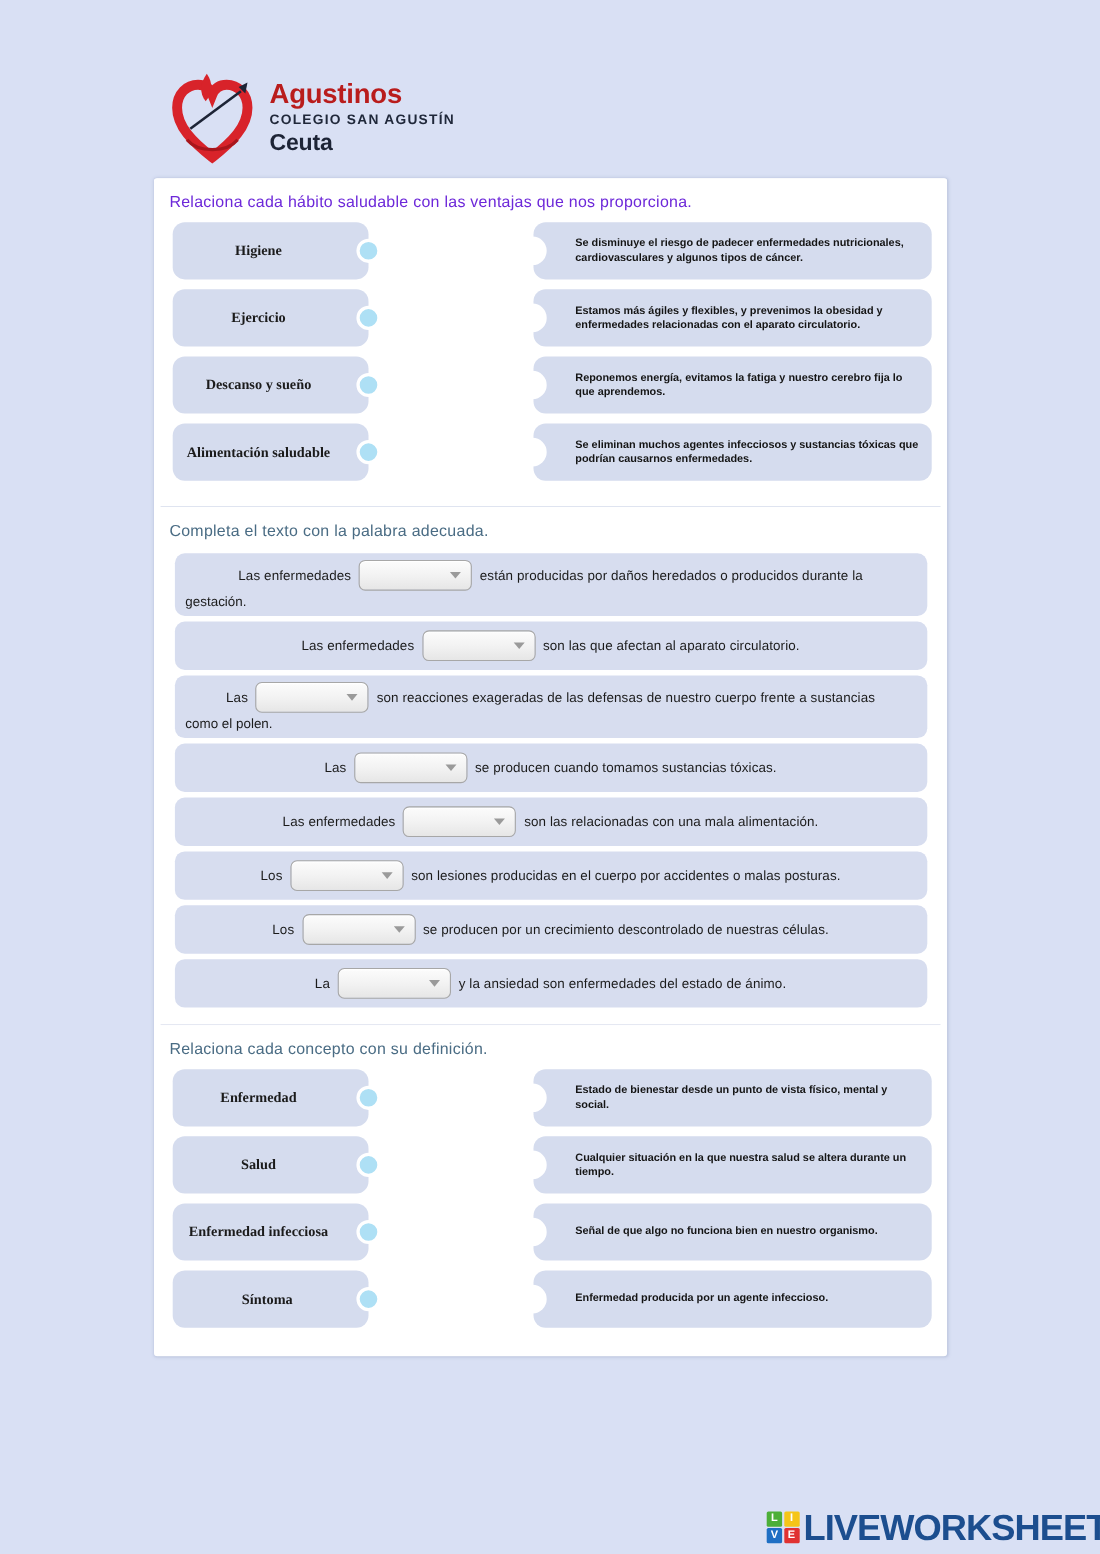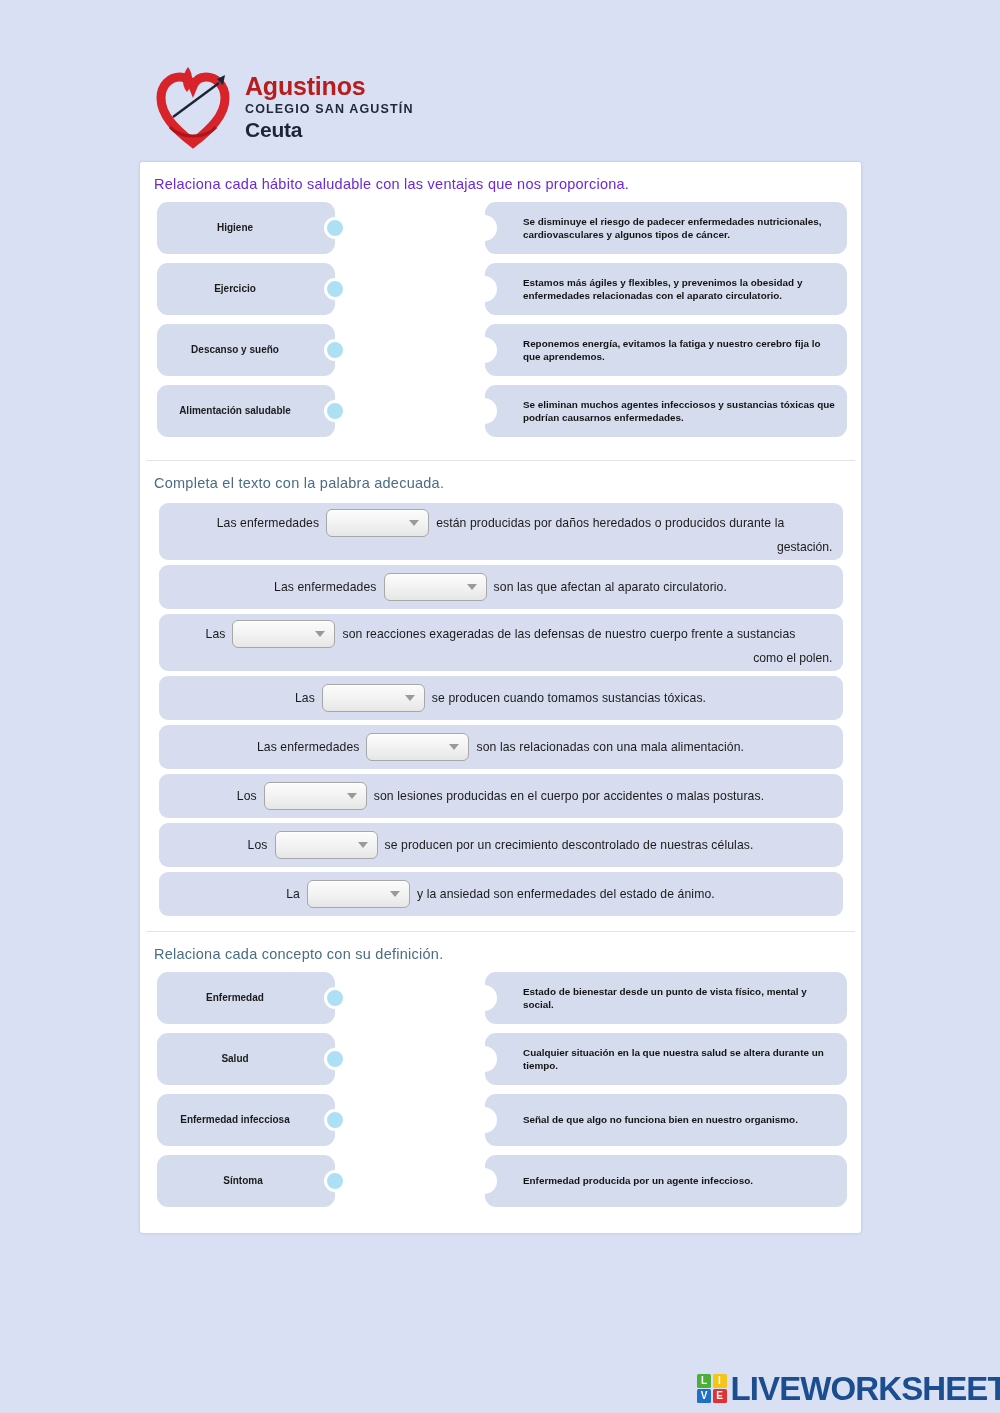--- a/index.html
+++ b/index.html
@@ -108,25 +108,26 @@
     width: 178px;
     height: 52px;
     background: #d5dcee;
     border-radius: 11px;
     display: flex;
     align-items: center;
     justify-content: center;
     padding-right: 22px;
   }
   .match-left-label {
-    font-size: 10px;
+    font-size: 13px;
     font-weight: bold;
     color: #1b1b1b;
     line-height: 1.2;
     padding: 0 6px;
+    font-family: Liberation Serif, serif;
   }
   .knob {
     position: absolute;
     right: -11px;
     top: 50%;
     transform: translateY(-50%);
     width: 22px;
     height: 22px;
     border-radius: 50%;
     background: #aee0f5;
@@ -181,21 +182,21 @@
   .cloze-row .seg {
     font-size: 12.2px;
     color: #1b1b1b;
     letter-spacing: 0.1px;
     white-space: nowrap;
   }
   .cloze-row .seg.pre { margin-right: 7px; }
   .cloze-row .seg.post { margin-left: 7px; }
   .cloze-row .tail {
     width: 100%;
-    text-align: right;
+    text-align: left;
     font-size: 12.2px;
     color: #1b1b1b;
     margin-top: 3px;
   }
   .dropdown {
     position: relative;
     height: 28px;
     border: 1px solid #a7a7a7;
     border-radius: 6px;
     background: linear-gradient(to bottom, #fcfcfc 0%, #f2f2f2 52%, #e6e6e6 100%);

